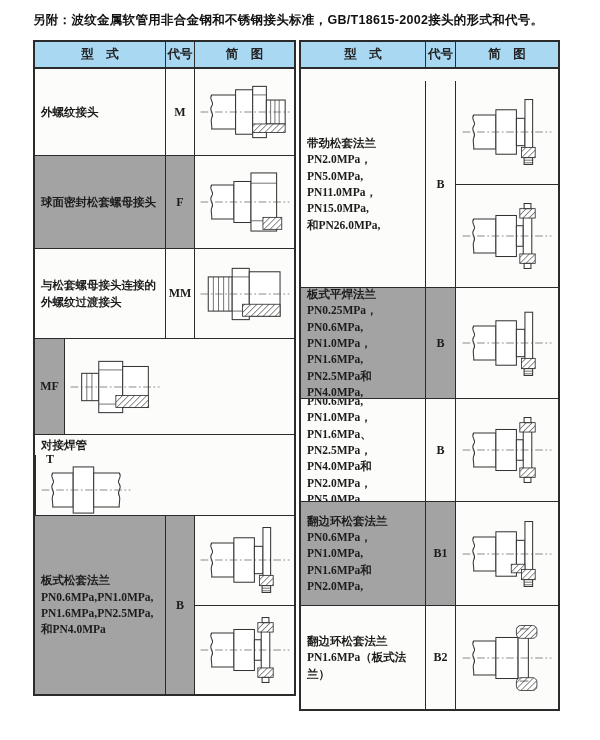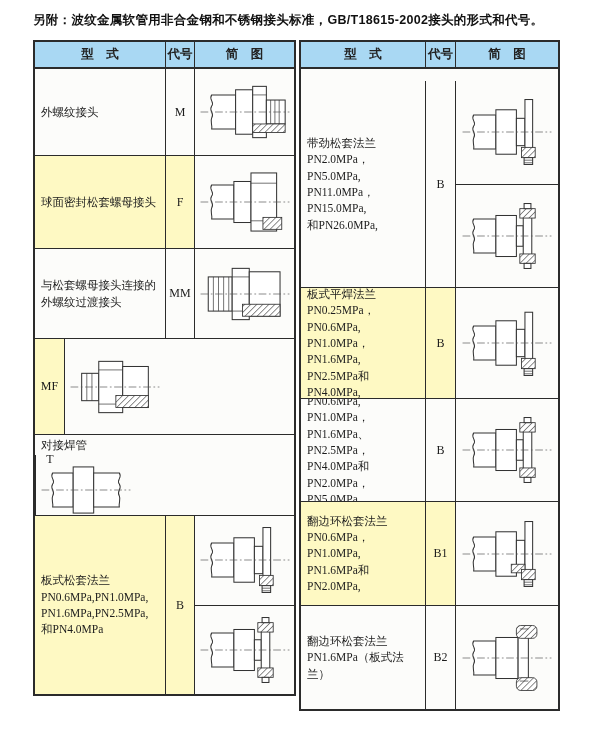--- a/index.html
+++ b/index.html
@@ -13,41 +13,41 @@
     font-family:"Liberation Sans","DejaVu Sans",sans-serif;
     font-weight:bold;font-size:12.5px;letter-spacing:0.3px;color:#111;
   }
   .tables-row{
     position:absolute;left:33px;top:40px;display:flex;align-items:flex-start;
   }
   .tbl{
     border:2px solid #2b2b2b;background:#fcfcfa;box-sizing:border-box;
   }
   .tbl + .tbl{margin-left:3px;}
-  .trow{display:flex;box-sizing:border-box;}
+  .trow{display:flex;box-sizing:border-box;font-weight:bold;}
   .trow + .trow{border-top:1px solid #2b2b2b;}
   .thead-row{
     height:27px;background:#a9d8f3;border-bottom:2px solid #2b2b2b;
     display:flex;box-sizing:border-box;
   }
   .cell{
     box-sizing:border-box;display:flex;align-items:center;
     overflow:hidden;
   }
   .cell + .cell{border-left:1px solid #2b2b2b;}
   .th{
     justify-content:center;font-size:12.5px;font-weight:bold;color:#222;
     font-family:"Liberation Sans","DejaVu Sans",sans-serif;
   }
   .type-cell{
     padding:4px 3px 4px 6px;font-size:11.5px;line-height:1.42;
     white-space:pre-line;justify-content:flex-start;
   }
   .code-cell{justify-content:center;font-size:12px;}
-  .hl .type-cell,.hl .code-cell{background:#fef9c3;}
+  .hl .type-cell,.hl .code-cell{background:#a3a3a3;}
   .diagram-cell{
     flex-direction:column;align-items:stretch;padding:0;background:#fcfcfa;
   }
   .diagram-sub{
     flex:1;display:flex;align-items:center;justify-content:center;min-height:0;
   }
   .diagram-sub + .diagram-sub{border-top:1px solid #2b2b2b;}
   
   .lt .c-type{width:130px;}  .lt .c-code{width:29px;}  .lt .c-diag{width:100px;}
   .rt .c-type{width:124px;}  .rt .c-code{width:30px;}  .rt .c-diag{width:103px;}

